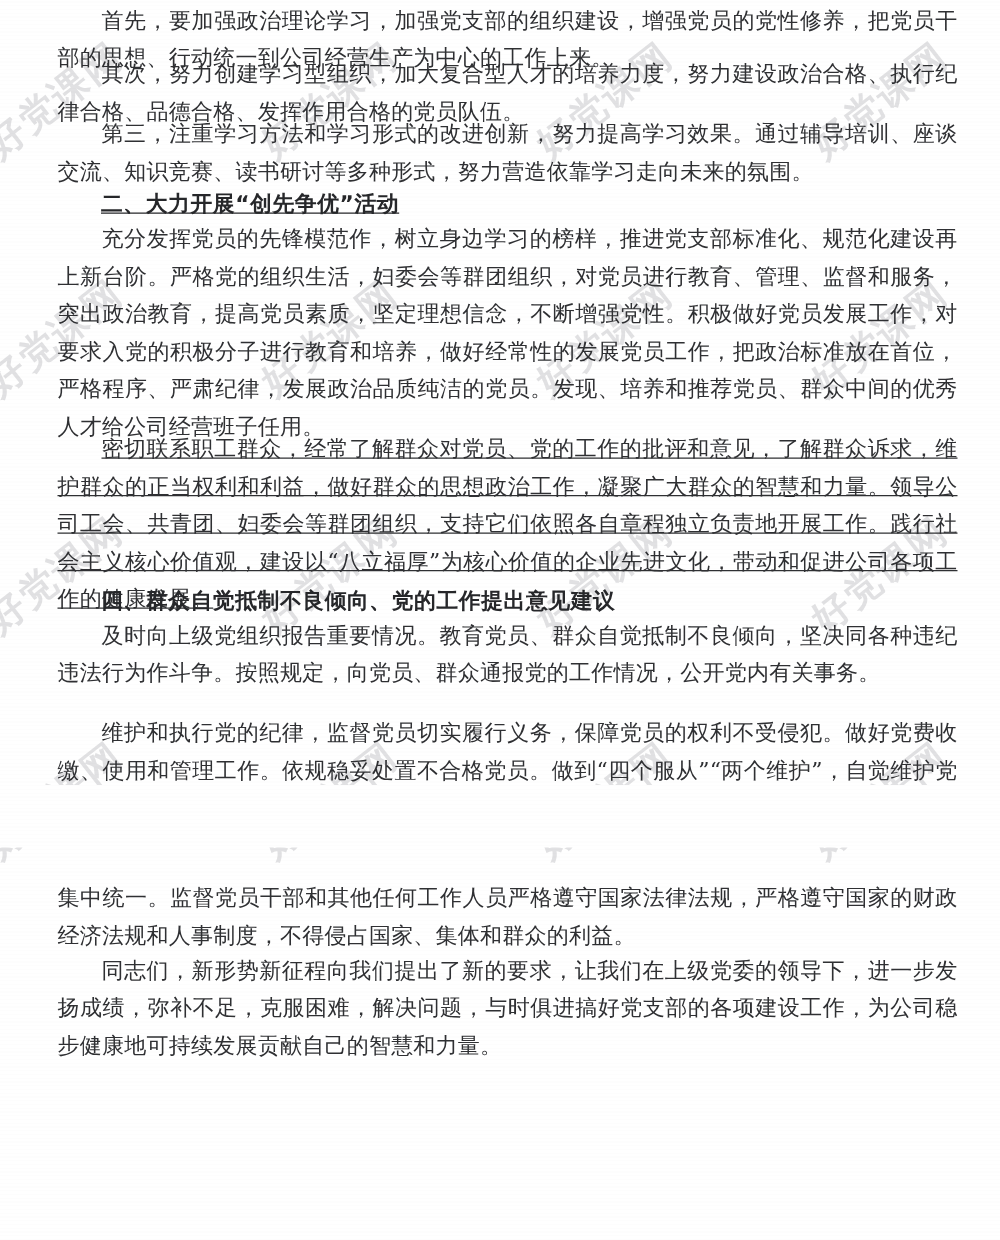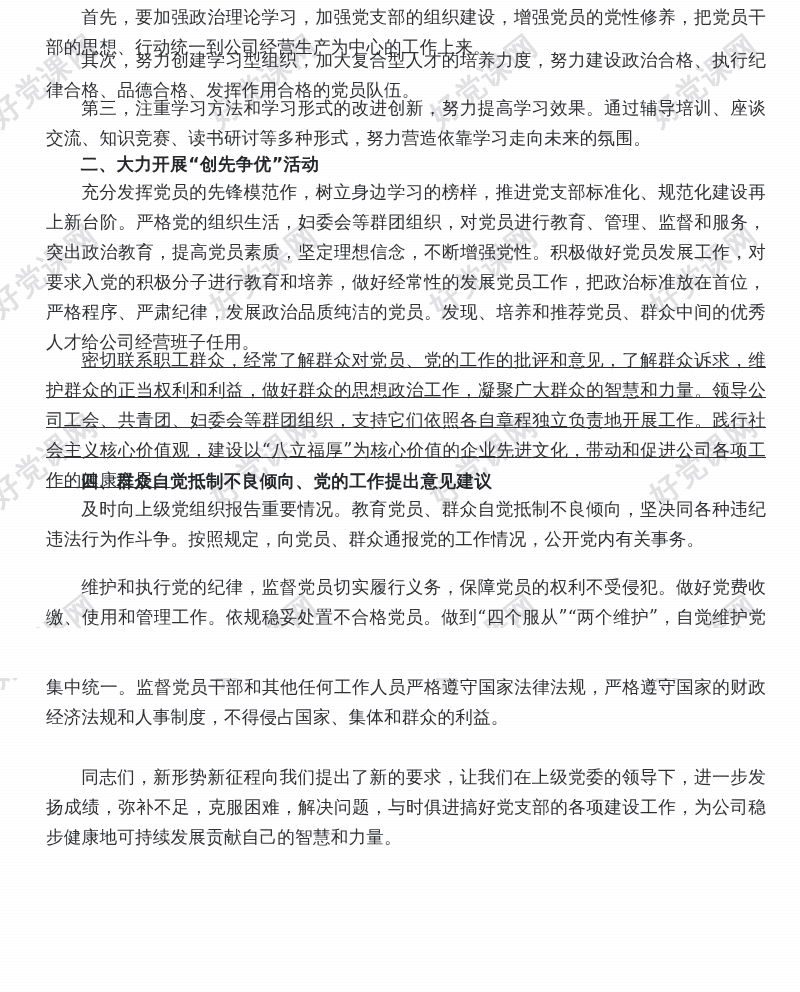--- a/index.html
+++ b/index.html
@@ -126,35 +126,35 @@
 </div>
 
 <div id="page">
 
   <p class="para doc-block" style="top:2px;">首先，要加强政治理论学习，加强党支部的组织建设，增强党员的党性修养，把党员干部的思想、行动统一到公司经营生产为中心的工作上来。</p>
 
   <p class="para doc-block" style="top:45px;">其次，努力创建学习型组织，加大复合型人才的培养力度，努力建设政治合格、执行纪律合格、品德合格、发挥作用合格的党员队伍。</p>
 
   <p class="para doc-block" style="top:93px;">第三，注重学习方法和学习形式的改进创新，努力提高学习效果。通过辅导培训、座谈交流、知识竞赛、读书研讨等多种形式，努力营造依靠学习走向未来的氛围。</p>
 
-  <h2 class="heading doc-block" style="top:149px;">二、大力开展“创先争优”活动</h2>
+  <h2 class="heading doc-block" style="top:149px;text-decoration:underline;">二、大力开展“创先争优”活动</h2>
 
   <p class="para doc-block" style="top:177px;">充分发挥党员的先锋模范作，树立身边学习的榜样，推进党支部标准化、规范化建设再上新台阶。严格党的组织生活，妇委会等群团组织，对党员进行教育、管理、监督和服务，突出政治教育，提高党员素质，坚定理想信念，不断增强党性。积极做好党员发展工作，对要求入党的积极分子进行教育和培养，做好经常性的发展党员工作，把政治标准放在首位，严格程序、严肃纪律，发展政治品质纯洁的党员。发现、培养和推荐党员、群众中间的优秀人才给公司经营班子任用。</p>
 
 
   <p class="para doc-block" style="top:345px;text-decoration:underline;">密切联系职工群众，经常了解群众对党员、党的工作的批评和意见，了解群众诉求，维护群众的正当权利和利益，做好群众的思想政治工作，凝聚广大群众的智慧和力量。领导公司工会、共青团、妇委会等群团组织，支持它们依照各自章程独立负责地开展工作。践行社会主义核心价值观，建设以“八立福厚”为核心价值的企业先进文化，带动和促进公司各项工作的健康发展。</p>
 
   <h2 class="heading doc-block" style="top:466px;">四、群众自觉抵制不良倾向、党的工作提出意见建议</h2>
 
   <p class="para doc-block" style="top:494px;">及时向上级党组织报告重要情况。教育党员、群众自觉抵制不良倾向，坚决同各种违纪违法行为作斗争。按照规定，向党员、群众通报党的工作情况，公开党内有关事务。</p>
 
 
   <p class="para doc-block" style="top:572px;">维护和执行党的纪律，监督党员切实履行义务，保障党员的权利不受侵犯。做好党费收缴、使用和管理工作。依规稳妥处置不合格党员。做到“四个服从”“两个维护”，自觉维护党的</p>
 
   <div id="page-gap" style="top:628px; height:50px;"></div>
 
-  <p class="para doc-block" style="top:672px; text-indent:0;">集中统一。监督党员干部和其他任何工作人员严格遵守国家法律法规，严格遵守国家的财政经济法规和人事制度，不得侵占国家、集体和群众的利益。</p>
+  <p class="para doc-block" style="top:704px; text-indent:0;">集中统一。监督党员干部和其他任何工作人员严格遵守国家法律法规，严格遵守国家的财政经济法规和人事制度，不得侵占国家、集体和群众的利益。</p>
 
   <p class="para doc-block" style="top:730px;margin-top:32px;">同志们，新形势新征程向我们提出了新的要求，让我们在上级党委的领导下，进一步发扬成绩，弥补不足，克服困难，解决问题，与时俱进搞好党支部的各项建设工作，为公司稳步健康地可持续发展贡献自己的智慧和力量。</p>
 
 </div>
 
 <div id="scan-texture"></div>
 
 </body></html>

